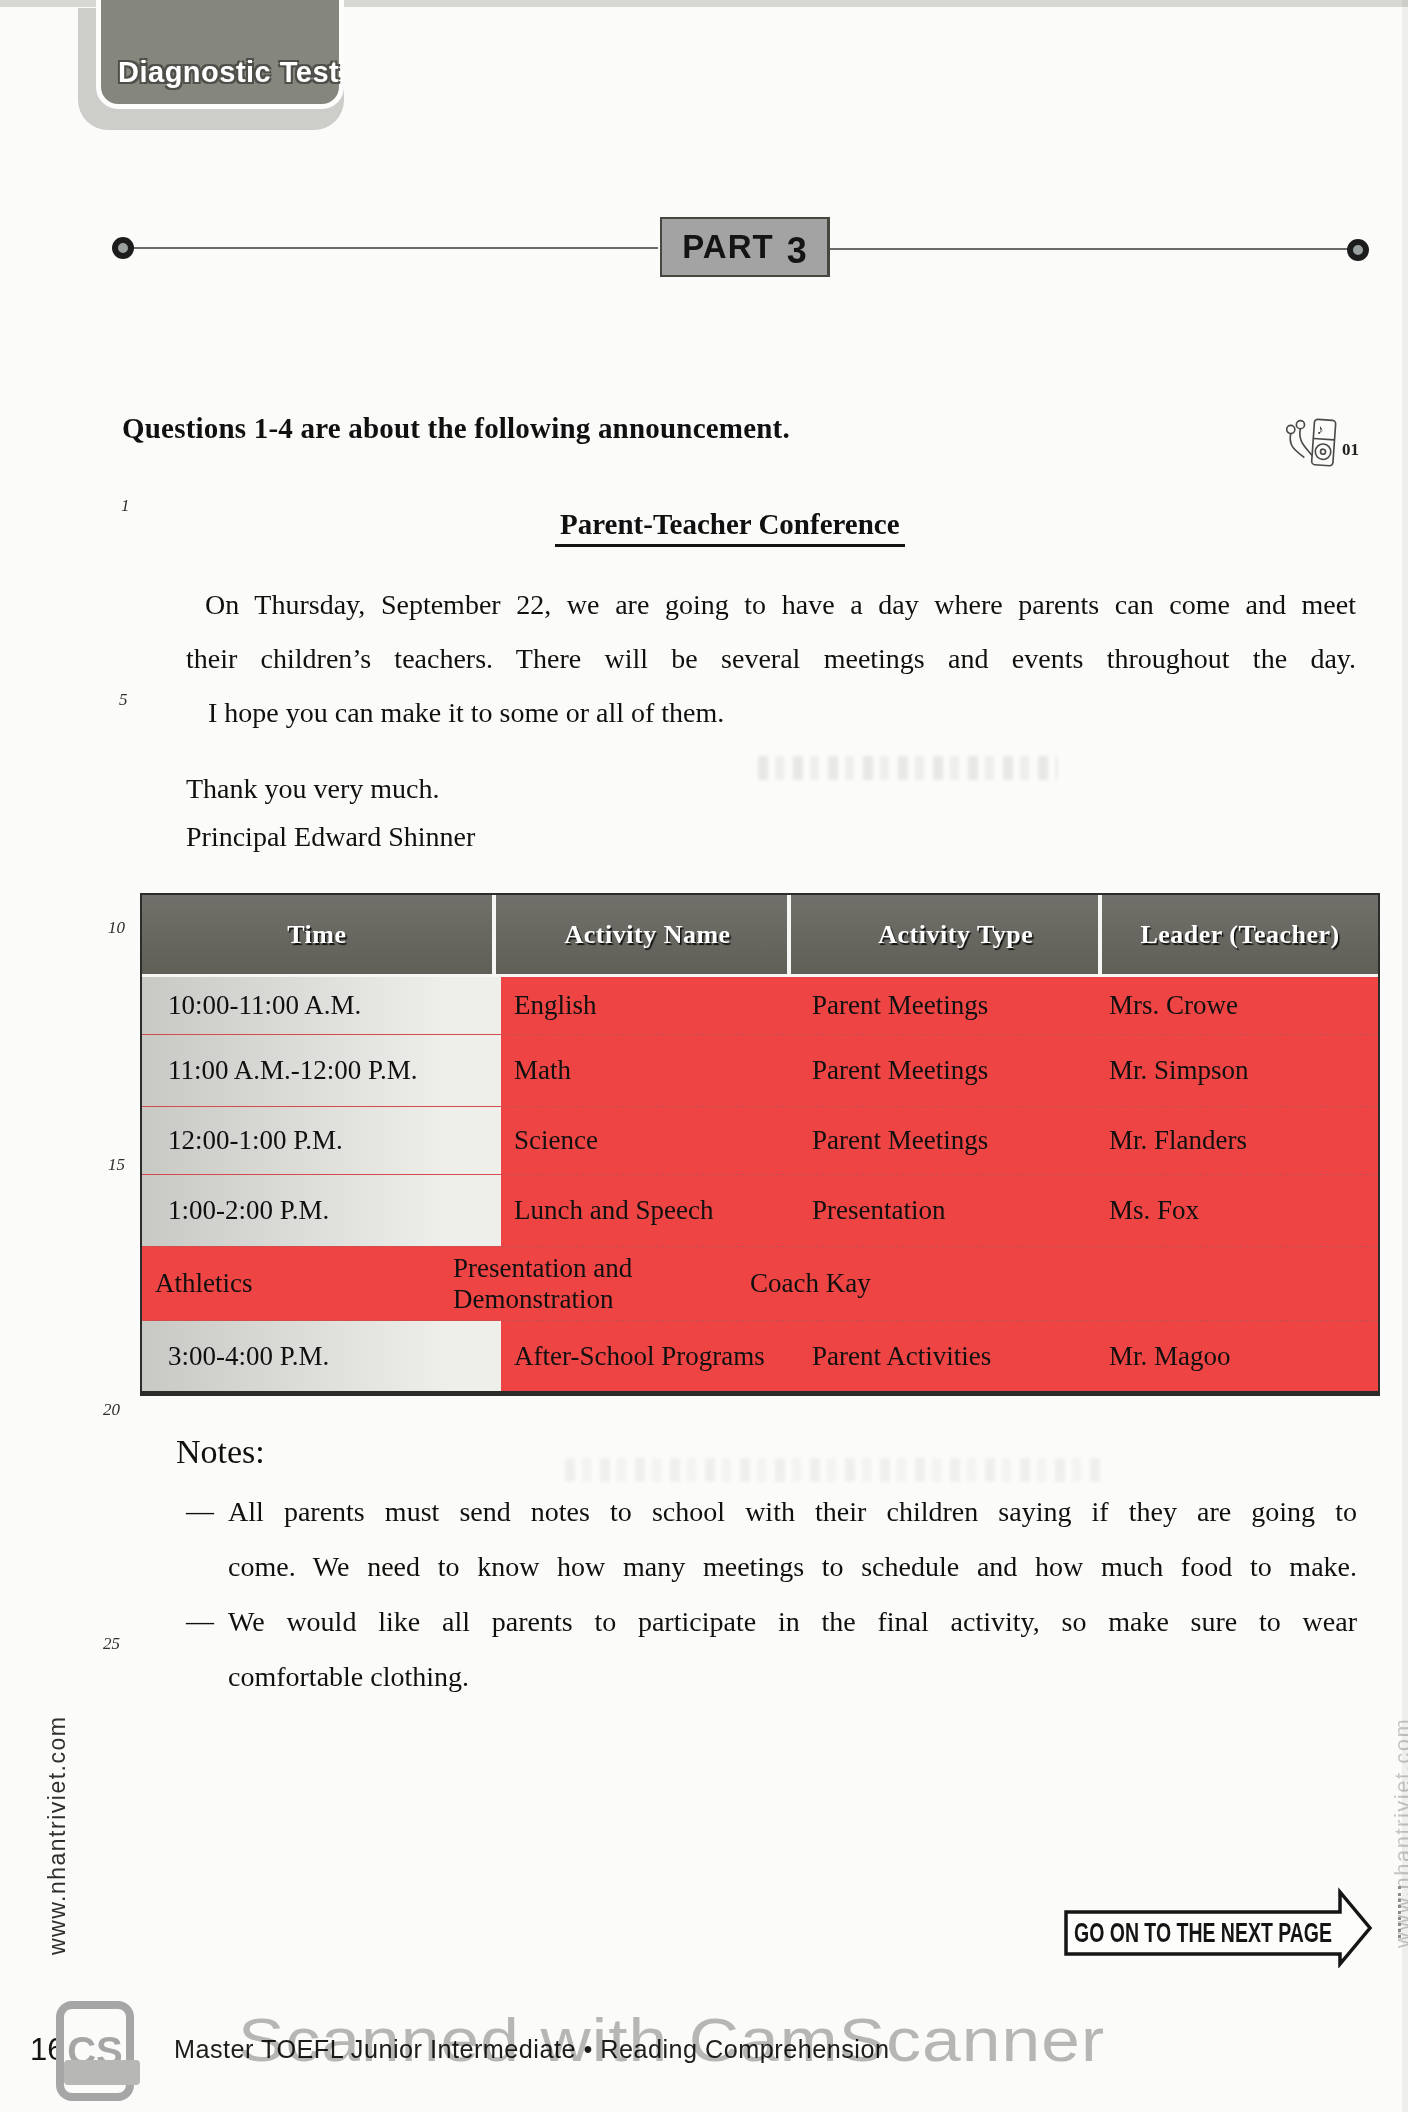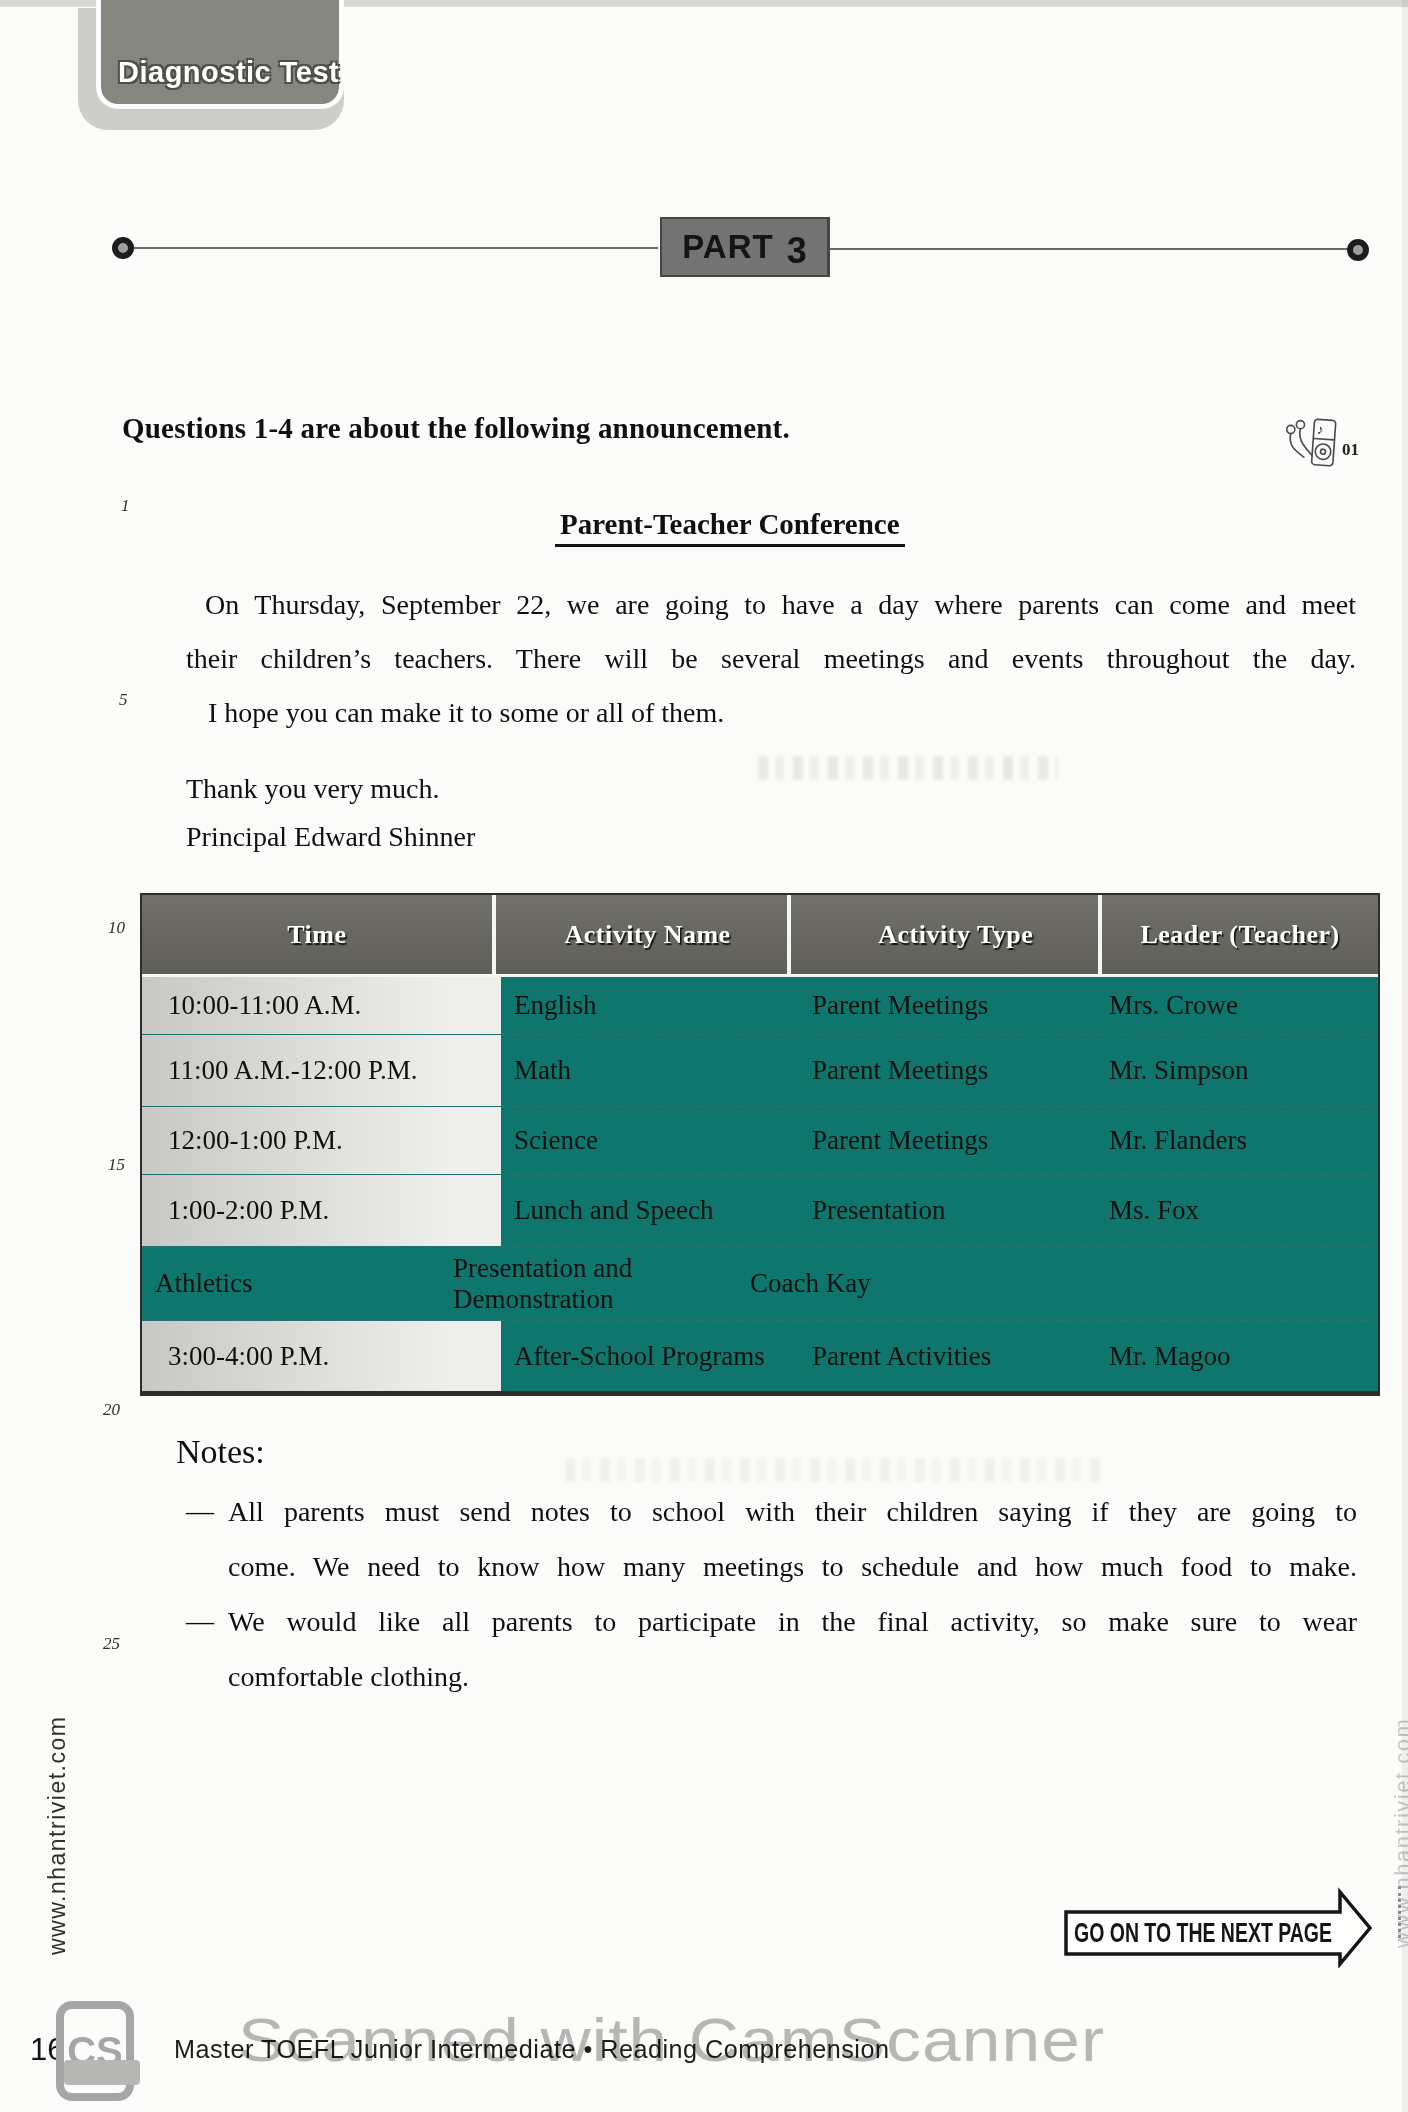--- a/index.html
+++ b/index.html
@@ -18,21 +18,21 @@
              font-size:29px;color:#fff;letter-spacing:.5px;
              text-shadow:-2px -2px 0 #4e4f49,2px -2px 0 #4e4f49,-2px 2px 0 #4e4f49,2px 2px 0 #4e4f49;}
 
   
   .rule{height:0;border-top:2px solid #6a6a66;}
   .rule-left{left:134px;top:247px;width:524px;}
   .rule-right{left:822px;top:248px;width:528px;}
   .dot{width:22px;height:22px;border-radius:50%;background:#9aa0a0;border:6px solid #1c1c1c;box-sizing:border-box;}
   .dot-left{left:112px;top:237px;}
   .dot-right{left:1347px;top:239px;}
-  .part-box{left:660px;top:217px;width:165px;height:56px;background:#737373;border:2px solid #47473f;
+  .part-box{left:660px;top:217px;width:165px;height:56px;background:#a3a3a3;border:2px solid #47473f;
             border-right-width:3px;display:flex;align-items:center;justify-content:center;
             font-family:"Liberation Sans",sans-serif;font-weight:bold;color:#141414;}
   .part-word{font-size:33px;letter-spacing:1px;}
   .part-num{font-size:36px;margin-left:13px;position:relative;top:4px;}
 
   
   .q-heading{left:122px;top:412px;font-size:29px;font-weight:bold;letter-spacing:.2px;}
   .audio-icon{left:1284px;top:416px;width:58px;height:56px;}
   .audio-num{left:1342px;top:440px;font-size:17px;font-weight:bold;color:#20201e;}
   .doc-title{left:555px;top:508px;font-size:29px;font-weight:bold;border-bottom:3px solid #141414;
@@ -44,21 +44,21 @@
   .p-l3{left:208px;top:696px;}
   .close-l1{left:186px;top:772px;}
   .close-l2{left:186px;top:820px;}
 
   
   .lm{font-style:italic;font-size:17px;color:#2e2e2c;}
   .lm1{left:121px;top:496px;} .lm2{left:119px;top:690px;} .lm3{left:108px;top:918px;}
   .lm4{left:108px;top:1155px;} .lm5{left:103px;top:1400px;} .lm6{left:103px;top:1634px;}
 
   
-  .table{left:140px;top:893px;width:1236px;background:#0f766e;border:2px solid #2c2c2a;
+  .table{left:140px;top:893px;width:1236px;background:#ef4444;border:2px solid #2c2c2a;
          border-bottom-width:5px;box-sizing:content-box;}
   .thead{display:flex;height:79px;background:linear-gradient(#71706a,#5f5e57);
          border-bottom:3px solid #f6f6f4;}
   .hcell{display:flex;align-items:center;justify-content:center;box-sizing:border-box;
          color:#fff;font-weight:bold;font-size:26px;letter-spacing:.5px;
          text-shadow:1.5px 2px 1px rgba(0,0,0,.85);}
   .hcell:not(:last-child){border-right:4px solid #f6f6f4;}
   .h0{width:359px;} .h1{width:300px;padding-left:12px;} .h2{width:293px;margin-left:22px;} .h3{width:280px;}
   .trow{display:flex;align-items:center;}
   .trow + .trow{border-top:1px dashed rgba(110,110,105,.35);}

